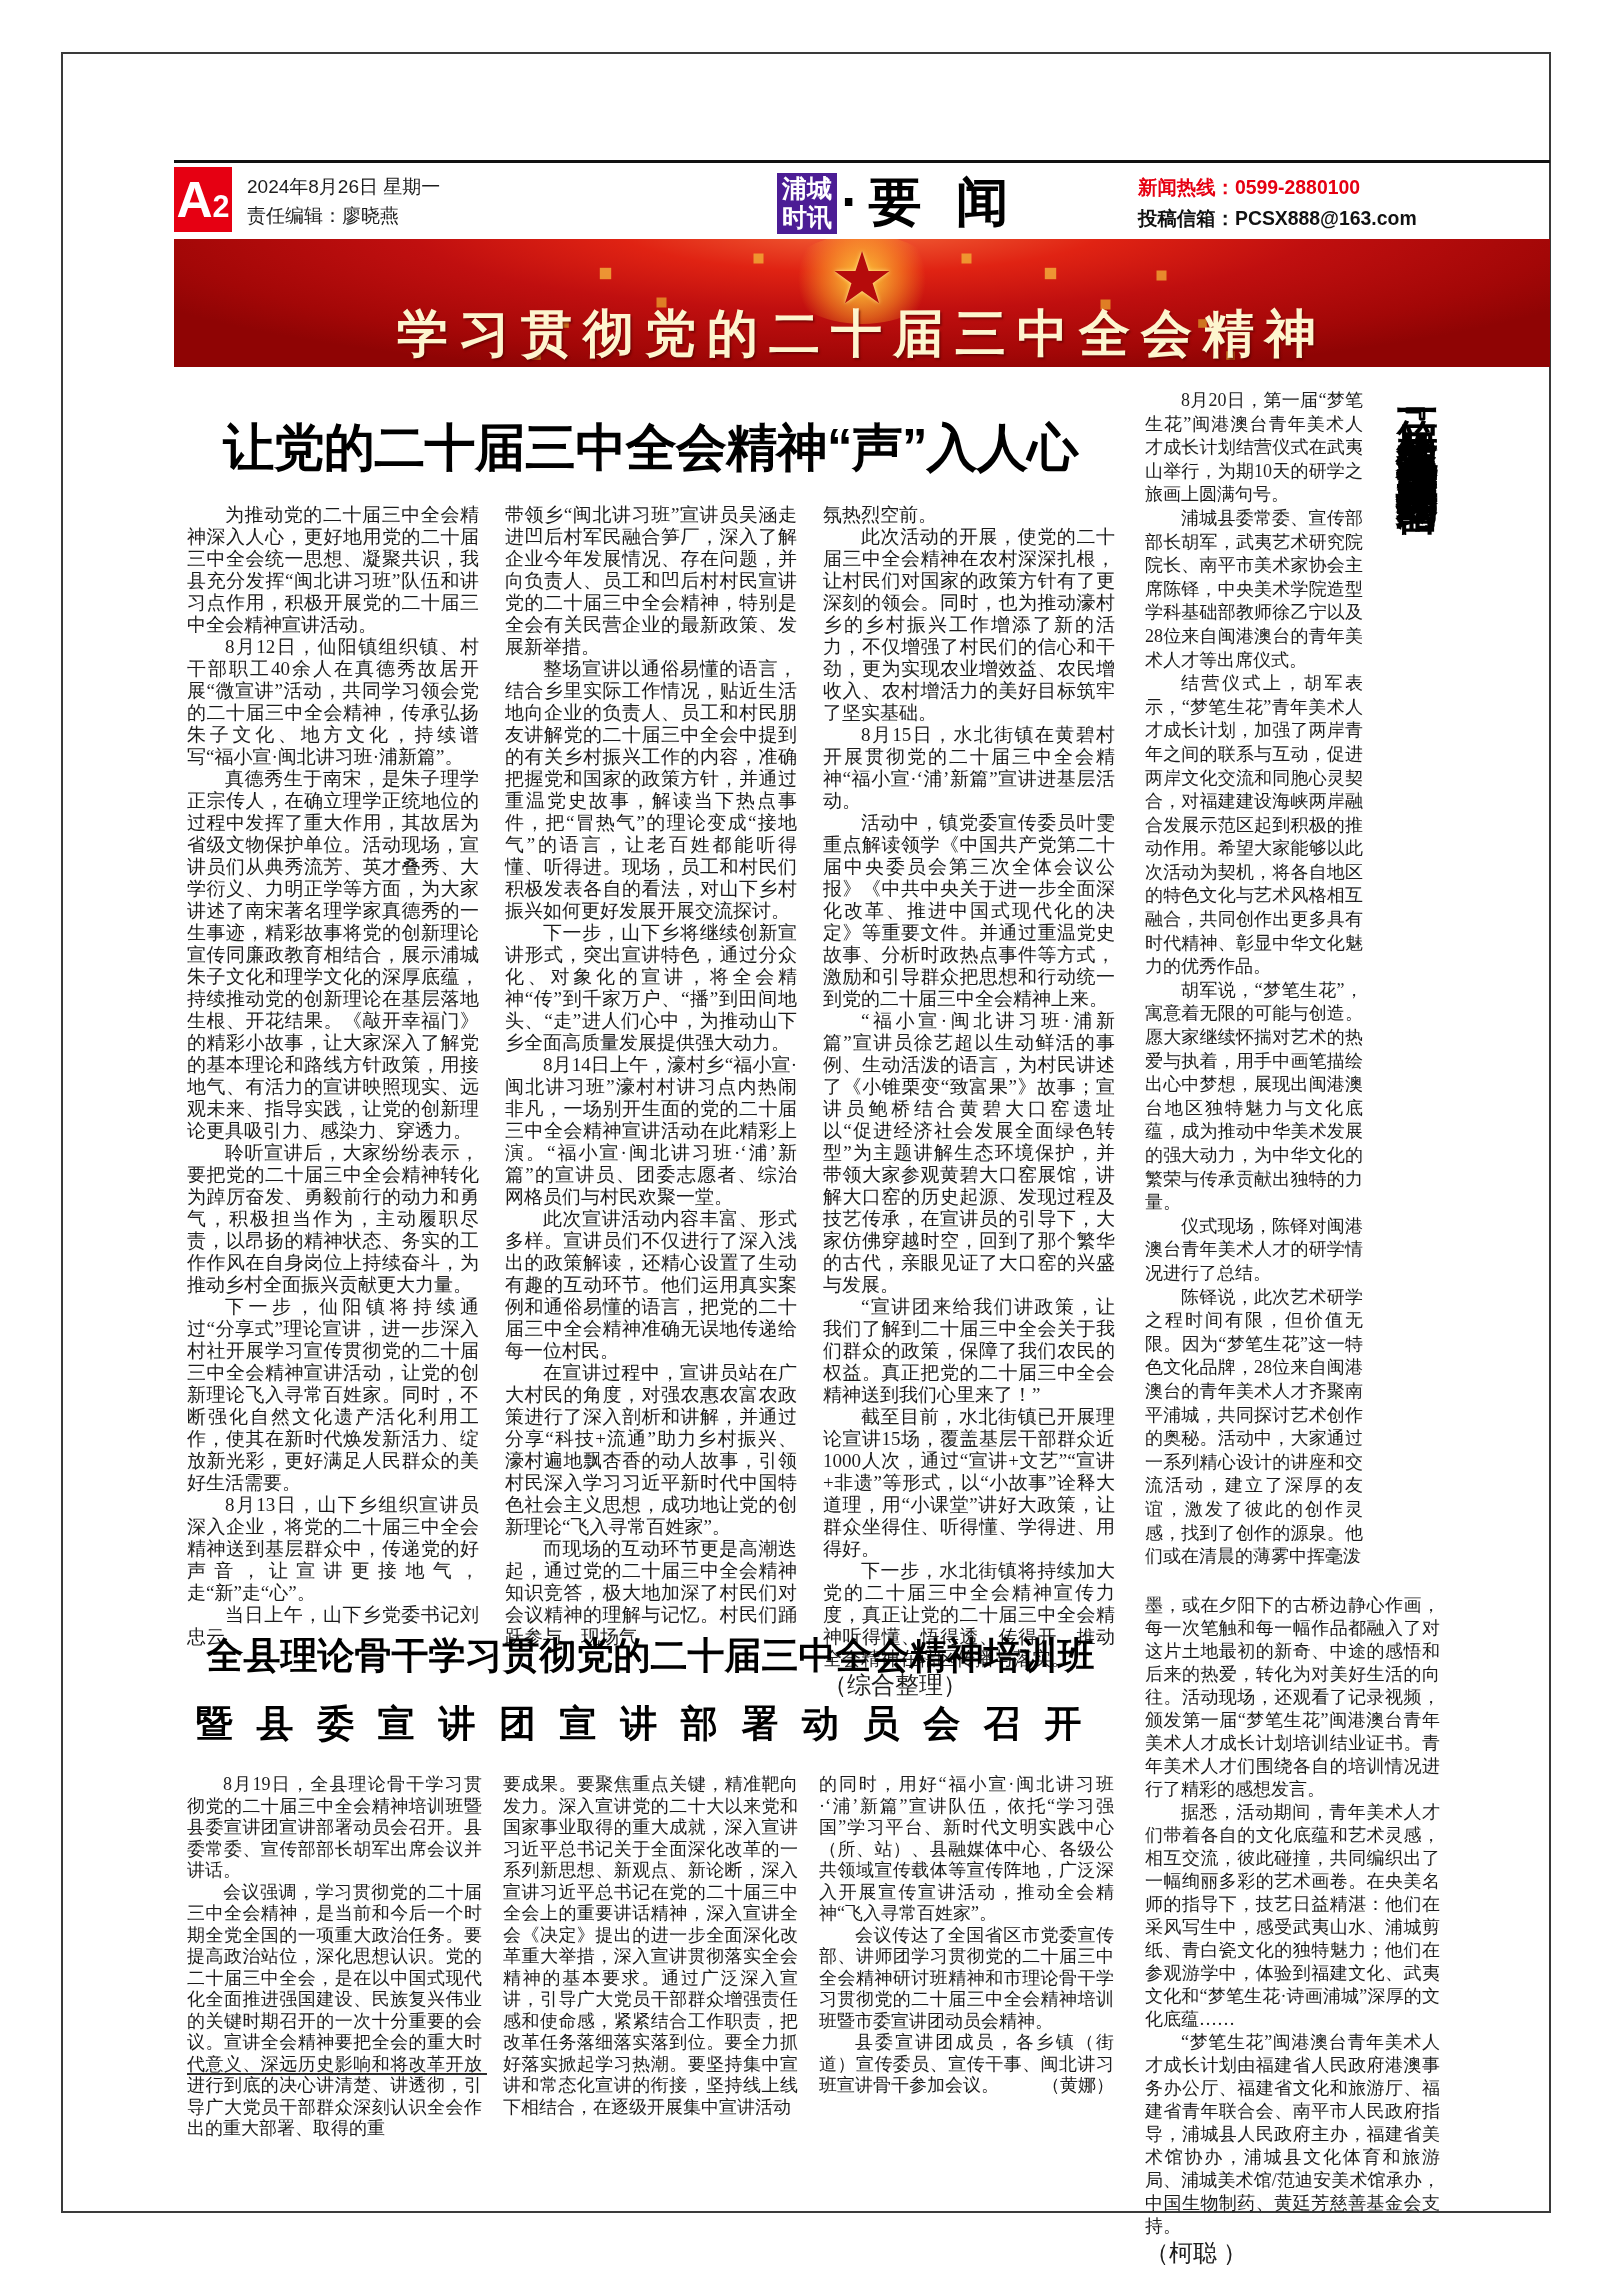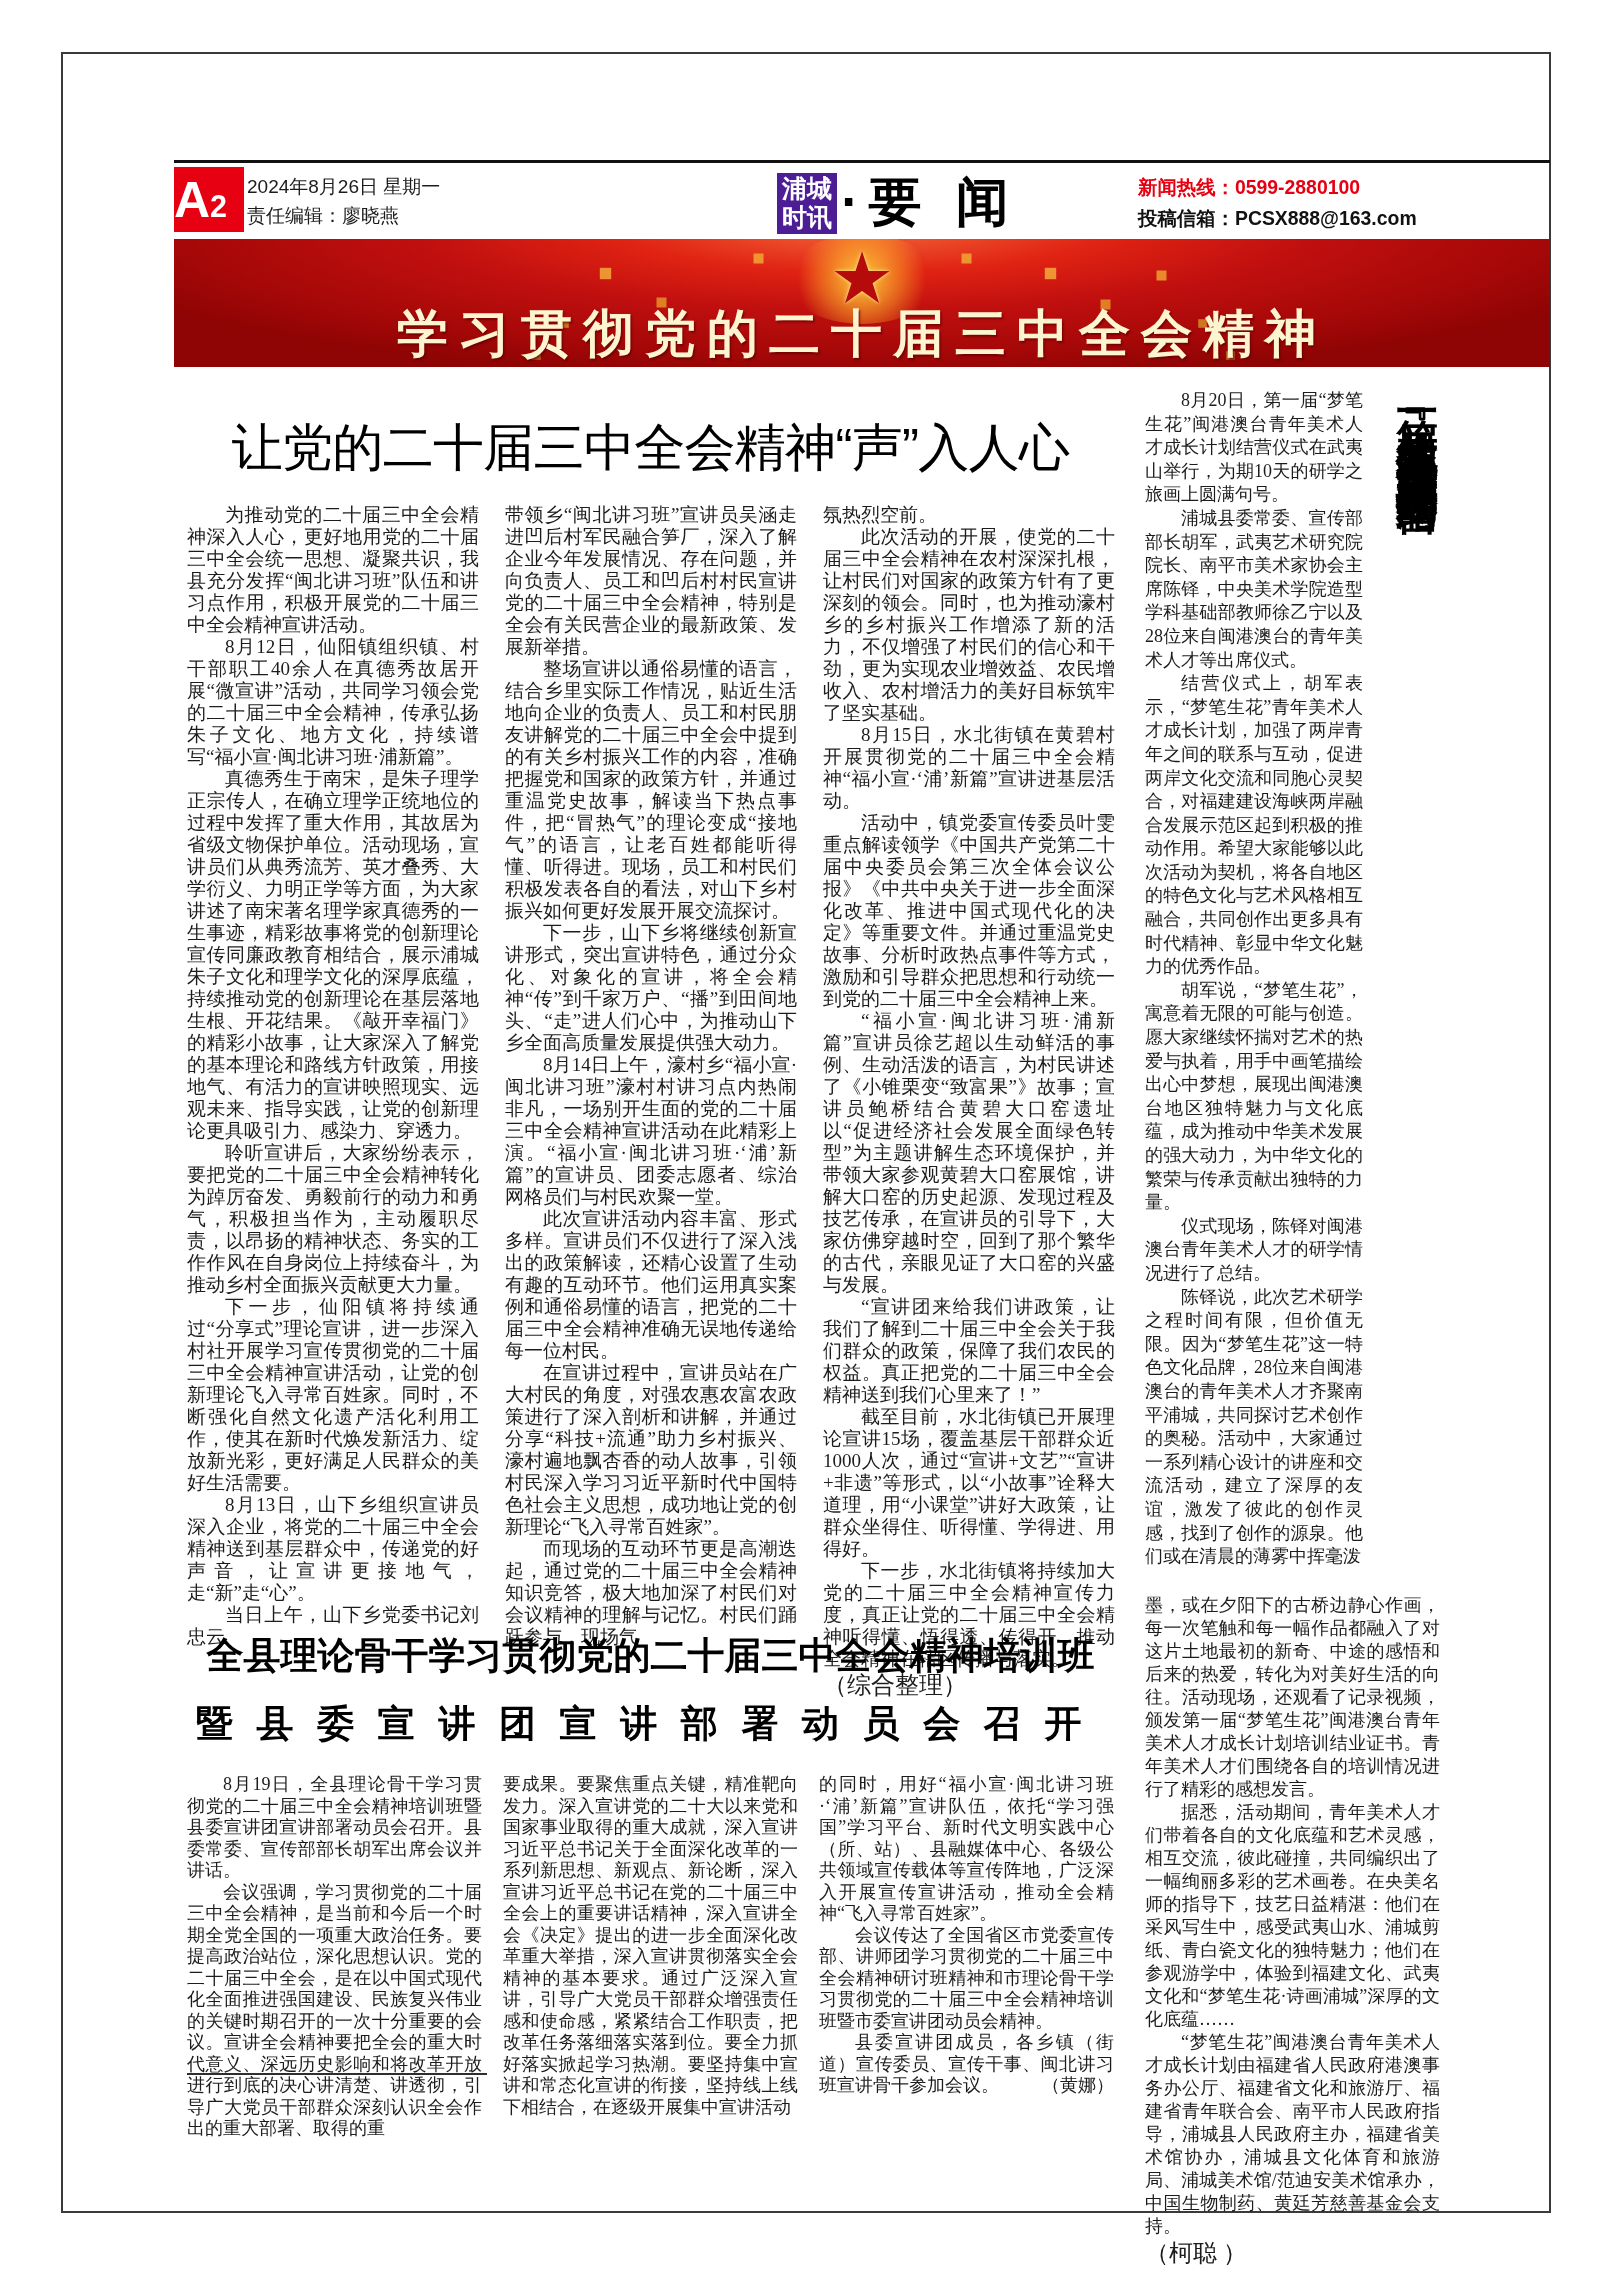--- a/index.html
+++ b/index.html
@@ -6,23 +6,23 @@
   body{
     width:1624px;height:2295px;background:#ffffff;position:relative;
     font-family:"Liberation Serif", serif;color:#1c1c1c;
     -webkit-font-smoothing:antialiased;
   }
   .abs{position:absolute;}
   
   .page-frame{left:61px;top:52px;width:1486px;height:2157px;border:2.8px solid #3a3a3a;background:#fff;}
   
   .header-rule{left:174px;top:160px;width:1376px;height:2.8px;background:#111;}
-  .page-label{left:174px;top:167px;width:70px;height:65px;background:#e60012;color:#fff;
+  .page-label{left:174px;top:167px;width:58px;height:65px;background:#e60012;color:#fff;
     font-family:"Liberation Sans",sans-serif;font-weight:bold;font-size:30.5px;
-    display:flex;align-items:center;}
+    display:flex;align-items:center;justify-content:center;}
   .page-label span::first-letter{font-size:50px;}
   .date-block{left:247px;top:172px;font-size:19px;line-height:29px;font-family:"Liberation Sans",sans-serif;}
   .masthead{left:777px;top:167px;display:flex;align-items:center;}
   .masthead-box{width:60px;height:61px;background:#4c1d95;color:#fff;font-weight:bold;
     font-family:"Liberation Sans",sans-serif;font-size:25px;line-height:29px;text-align:center;
     display:flex;flex-direction:column;justify-content:center;}
   .masthead-section{font-family:"Liberation Sans",sans-serif;font-weight:bold;font-size:53px;
     letter-spacing:9.7px;color:#000;margin-left:4.2px;white-space:nowrap;}
   .contacts{left:1138px;top:172px;width:411px;font-family:"Liberation Sans",sans-serif;
     font-weight:bold;font-size:19.4px;line-height:30.5px;}
@@ -41,21 +41,21 @@
   .banner-dots{position:absolute;left:0;top:0;width:2.8px;height:2.8px;background:transparent;
     box-shadow:430px 33px 0 4.2px #f5b33c, 486px 62px 0 3.5px #e89a2b, 875px 33px 0 4.2px #f5b33c,
       930px 64px 0 3.5px #e89a2b, 986px 35px 0 3.5px #f0a733, 389px 83px 0 2.8px #d88f26,
       1027px 83px 0 2.8px #d88f26, 583px 18px 0 3.5px #f2ae35, 791px 18px 0 3.5px #f2ae35,
       361px 115px 0 2.8px #c87f1e, 1055px 115px 0 2.8px #c87f1e;opacity:.8;}
   .banner-title{position:absolute;left:0;right:0;top:61px;text-align:center;
     font-family:"Liberation Sans",sans-serif;font-weight:bold;font-size:51px;letter-spacing:11px;
     color:#fdf5cf;text-shadow:1.4px 2.1px 2.1px rgba(90,0,0,.65);white-space:nowrap;}
   
   .lead-headline{left:187px;top:414px;width:927px;text-align:center;
-    font-family:"Liberation Sans",sans-serif;font-weight:normal;font-size:51px;letter-spacing:-0.7px;color:#000;white-space:nowrap;}
+    font-family:"Liberation Sans",sans-serif;font-weight:bold;font-size:51px;letter-spacing:-0.7px;color:#000;white-space:nowrap;}
   .lead-cols{left:187px;top:504px;width:927px;display:flex;gap:26px;}
   .news-col{width:292px;flex:0 0 292px;font-size:19px;line-height:22px;text-align:justify;}
   .news-col p{margin:0;text-indent:2em;}
   .news-col p.cont{text-indent:0;}
   .byline{ font-size:24px;margin-top:4.2px;}
   .inline-byline{margin-top:-21.5px;text-align:right;font-size:18px;}
   
   .training-h1{left:187px;top:1631px;width:927px;text-align:center;
     font-family:"Liberation Serif",serif;font-weight:bold;font-size:37px;color:#000;white-space:nowrap;}
   .training-h2{left:187px;top:1699px;width:927px;text-align:center;

